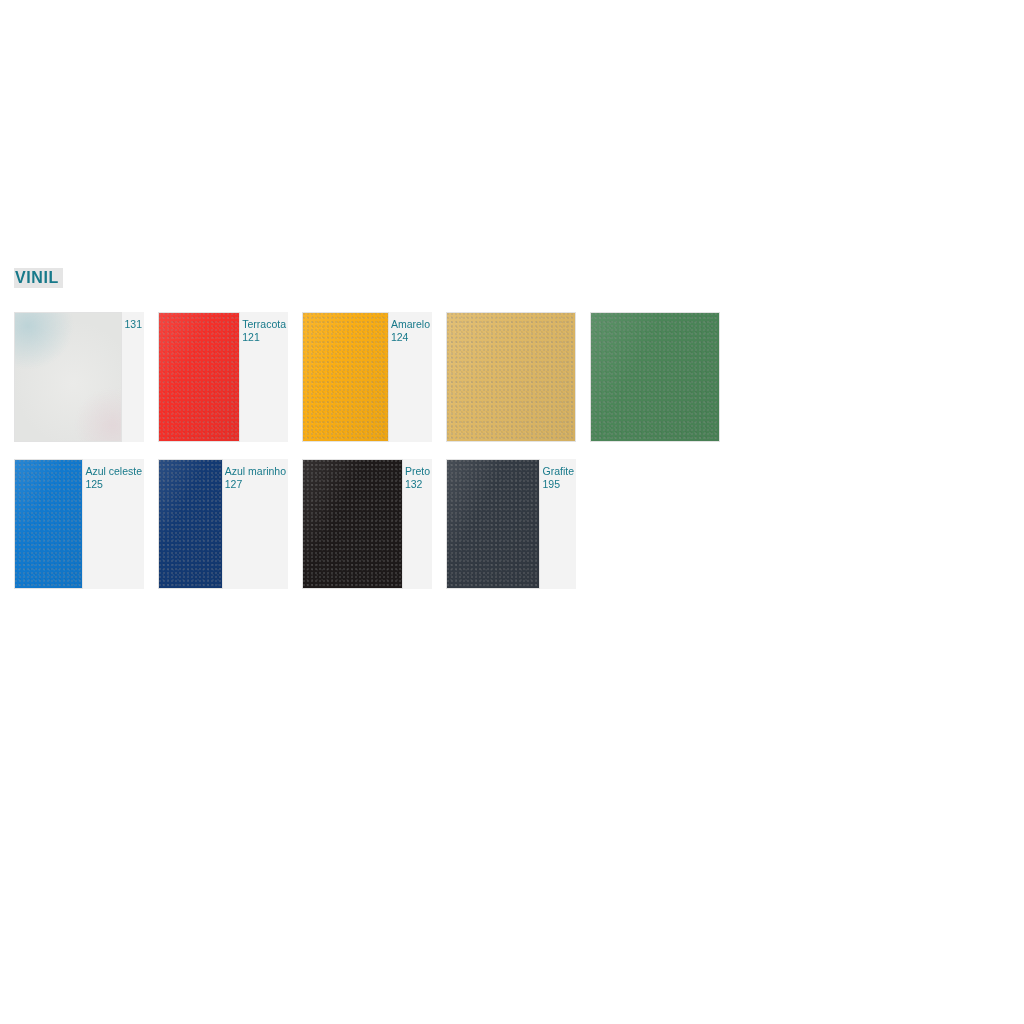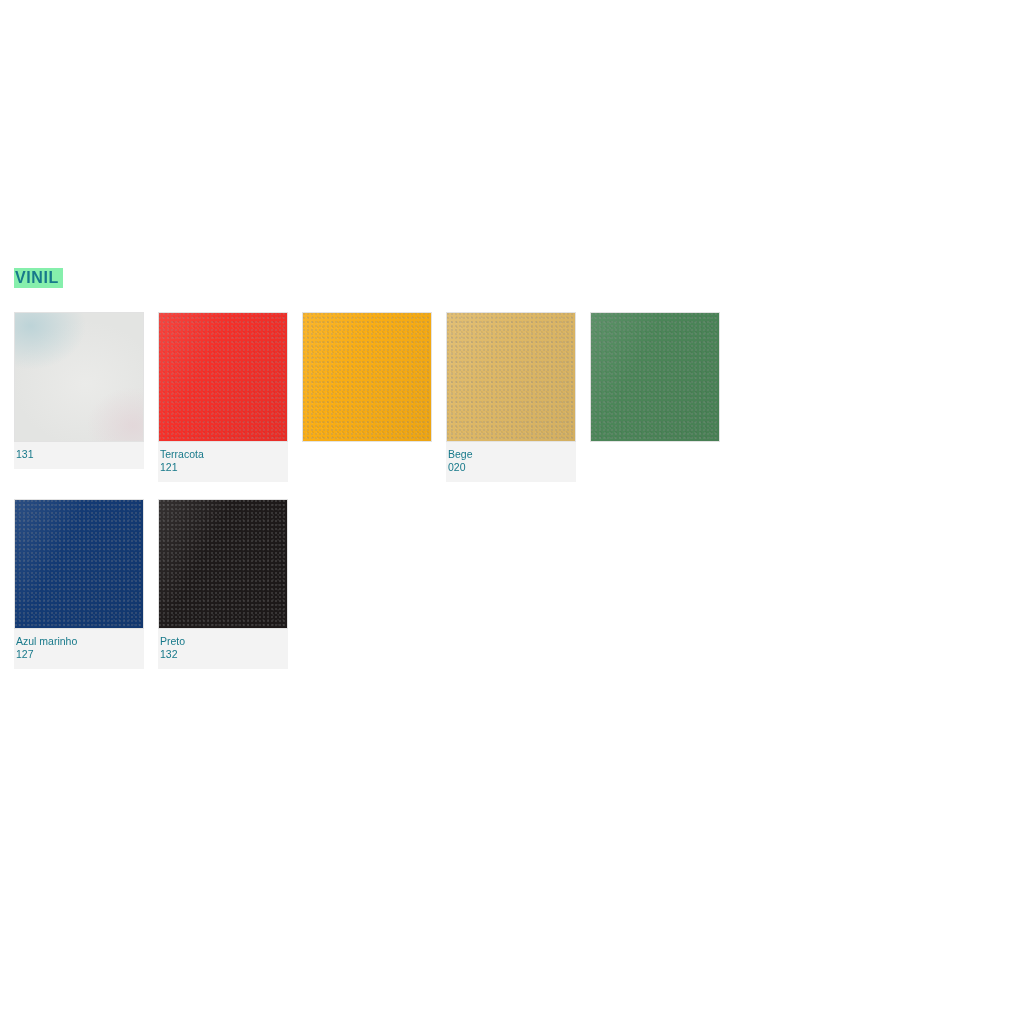--- a/index.html
+++ b/index.html
@@ -23,38 +23,38 @@
     width: 1010px;
   }
 
   #section-title {
     font-size: 16px;
     font-weight: bold;
     letter-spacing: 0.6px;
     color: #17798a;
     margin: 0 0 24px 0;
     line-height: 18px;
-    background: #86efac;
+    background: #e5e5e5;
     display: inline-block;
     padding: 1px 4px 1px 1px;
   }
 
   .swatch-row {
     display: flex;
     flex-direction: row;
     align-items: flex-start;
     gap: 14px;
     margin-bottom: 17px;
   }
 
   .swatch-card {
     width: 130px;
     background: #f3f3f3;
     display: flex;
-    flex-direction: column;
+    flex-direction: row;
     flex: 0 0 auto;
   }
 
   .swatch-chip {
     width: 130px;
     height: 130px;
     box-sizing: border-box;
     border: 1px solid #e2e2e2;
     position: relative;
     overflow: hidden;
@@ -124,43 +124,57 @@
         </div>
         <div class="swatch-card">
           <div class="swatch-chip grain sheen" style="background: rgb(244, 48, 42);"></div>
           <div class="swatch-meta">
             <span class="swatch-name">Terracota</span>
             <span class="swatch-code">121</span>
           </div>
         </div>
         <div class="swatch-card">
           <div class="swatch-chip grain sheen" style="background: rgb(249, 173, 20);"></div>
+          <div class="swatch-meta">
+            <span class="swatch-name">Amarelo</span>
+            <span class="swatch-code">124</span>
+          </div>
         </div>
         <div class="swatch-card">
           <div class="swatch-chip grain sheen" style="background: rgb(222, 184, 102);"></div>
-          <div class="swatch-meta">
-            <span class="swatch-name">Bege</span>
-            <span class="swatch-code">020</span>
-          </div>
         </div>
         <div class="swatch-card">
           <div class="swatch-chip grain sheen" style="background: rgb(75, 133, 88);"></div>
         </div>
       </div>
       <div class="swatch-row">
+        <div class="swatch-card">
+          <div class="swatch-chip grain sheen" style="background: rgb(17, 121, 206);"></div>
+          <div class="swatch-meta">
+            <span class="swatch-name">Azul celeste</span>
+            <span class="swatch-code">125</span>
+          </div>
+        </div>
         <div class="swatch-card">
           <div class="swatch-chip grain sheen" style="background: rgb(19, 58, 116);"></div>
           <div class="swatch-meta">
             <span class="swatch-name">Azul marinho</span>
             <span class="swatch-code">127</span>
           </div>
         </div>
         <div class="swatch-card">
           <div class="swatch-chip grain sheen" style="background: rgb(30, 26, 26);"></div>
           <div class="swatch-meta">
             <span class="swatch-name">Preto</span>
             <span class="swatch-code">132</span>
           </div>
         </div>
+        <div class="swatch-card">
+          <div class="swatch-chip grain sheen" style="background: rgb(51, 58, 67);"></div>
+          <div class="swatch-meta">
+            <span class="swatch-name">Grafite</span>
+            <span class="swatch-code">195</span>
+          </div>
+        </div>
       </div>
     </div>
 
 </main>
 
 </body></html>

